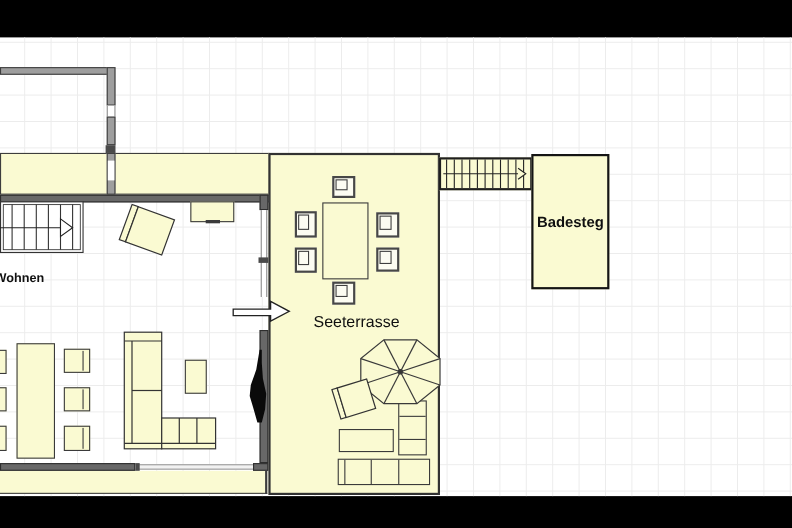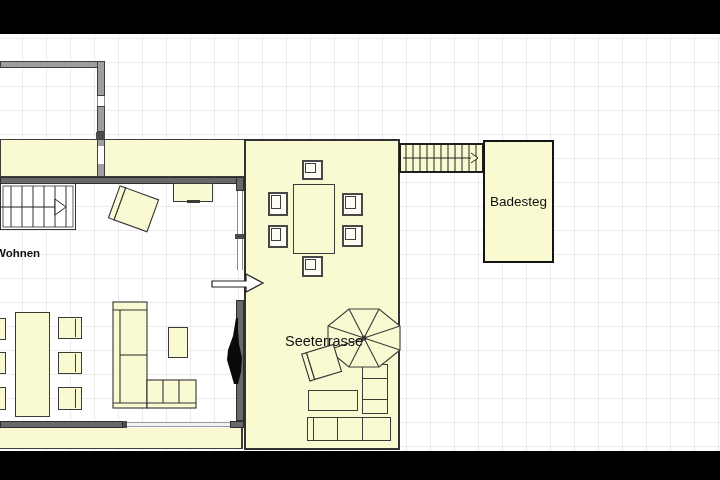--- a/index.html
+++ b/index.html
@@ -35,40 +35,40 @@
   .tchair .inner{position:absolute;left:1px;top:1px;right:5px;bottom:5px;border:1px solid #3f3f3f;background:#fcfcf2;}
   
   .dchair{background:#fafad2;border:1px solid #3a3a3a;}
   .dchair .backR{position:absolute;top:1px;bottom:1px;right:1px;width:4px;border-left:1px solid #3a3a3a;}
   
   .hline{position:absolute;left:0;right:0;border-top:1px solid #3a3a3a;}
   .vline{position:absolute;top:0;bottom:0;border-left:1px solid #3a3a3a;}
   
   .lbl{color:#101010;white-space:nowrap;}
   #lbl-wohnen{left:-5px;top:247px;font-size:11.5px;font-weight:bold;}
-  #lbl-seeterrasse{left:285px;top:285px;font-size:14.5px;margin-top:48px;}
+  #lbl-seeterrasse{left:285px;top:285px;font-size:14.5px;}
   #badesteg{display:flex;align-items:center;justify-content:center;}
   #badesteg .lbl{font-size:13.5px;}
   svg{position:absolute;left:0;top:0;}
 </style>
 </head>
 <body>
 
 <div id="stage">
 
   <div class="abs bar" style="top:0;height:34px;"></div>
   <div class="abs bar" style="top:451px;height:29px;"></div>
 
   <div class="abs" id="canvas"></div>
 
   <div class="abs cream" style="left:0;top:139px;width:245px;height:38px;border:1px solid #3d3d3d;"></div>
   <div class="abs cream" style="left:0;top:428px;width:243px;height:21px;border-right:2px solid #3d3d3d;border-bottom:1px solid #3d3d3d;"></div>
   <div class="abs cream room" style="left:244px;top:139px;width:156px;height:311px;"></div>
   <div class="abs cream" style="left:399px;top:143px;width:85px;height:30px;border:2px solid #1f1f1f;"></div>
-  <div class="abs cream" id="badesteg" style="left:483px;top:140px;width:71px;height:123px;border:2px solid #141414;">
+  <div class="abs cream" id="badesteg" style="left:483px;top:140px;width:71px;height:123px;border:2px solid #141414;font-weight:bold;">
     <span class="lbl">Badesteg</span>
   </div>
 
   <div class="abs wall" style="left:0;top:61px;width:103px;height:7px;"></div>
   <div class="abs wall" style="left:97px;top:61px;width:8px;height:35px;"></div>
   <div class="abs win-v" style="left:97px;top:96px;width:8px;height:10px;"></div>
   <div class="abs wall" style="left:97px;top:106px;width:8px;height:26px;"></div>
   <div class="abs tick" style="left:96px;top:132px;width:9px;height:8px;"></div>
 
   <div class="abs wall" style="left:97px;top:139px;width:8px;height:38px;"></div>

